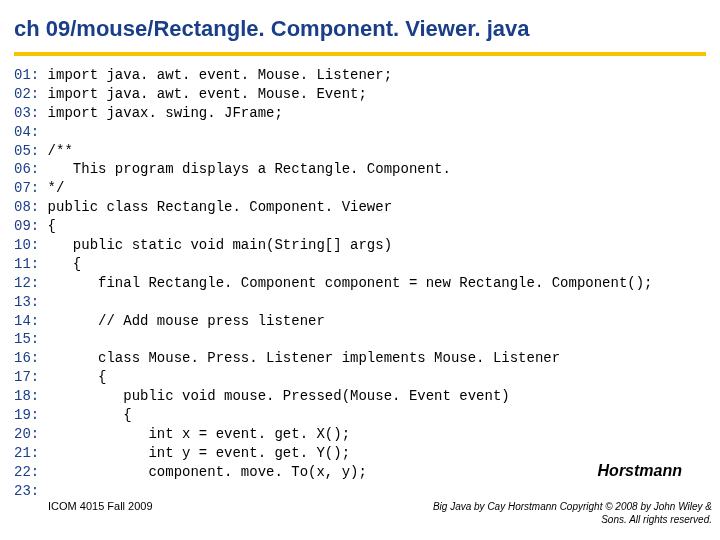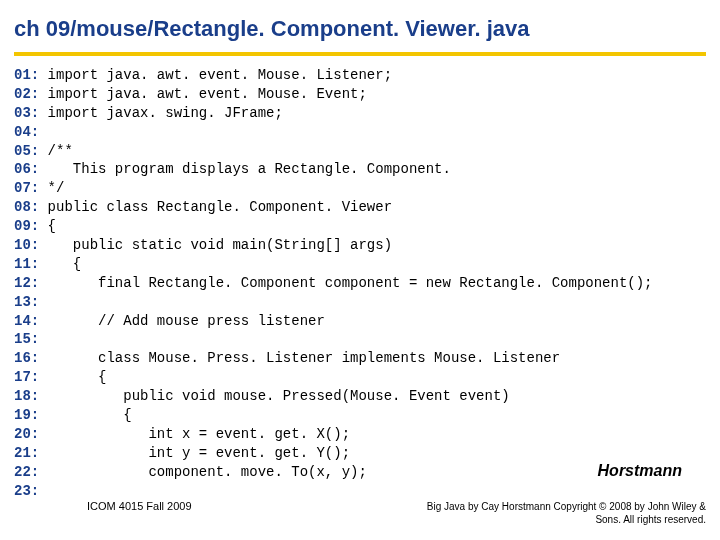--- a/index.html
+++ b/index.html
@@ -26,48 +26,48 @@
   }
   .code-area {
     padding: 10px 14px 0 14px;
     font-family: "Courier New", Courier, monospace;
     font-size: 14px;
     line-height: 1.35;
     color: #000;
     white-space: pre;
   }
   .code-line { display: block; }
-  .ln { color: #1a3e8a; font-weight: bold; }
+  .ln { color: #1a3e8a; font-weight: normal; }
   .continued {
     position: absolute;
     right: 38px;
     bottom: 60px;
     font-family: Arial, Helvetica, sans-serif;
     font-size: 16px;
     font-style: italic;
     font-weight: bold;
     color: #000;
   }
   .footer-left {
     position: absolute;
     left: 48px;
     bottom: 28px;
     font-family: Arial, Helvetica, sans-serif;
     font-size: 11px;
     color: #000;
-    margin-left: 39px;
   }
   .footer-right {
     position: absolute;
-    right: 14px;
+    right: 8px;
     bottom: 14px;
     width: 300px;
     text-align: right;
     font-family: Arial, Helvetica, sans-serif;
     font-size: 10px;
+    font-style: italic;
     color: #000;
     line-height: 1.25;
   }
 </style>
 </head>
 <body>
 
 <div class="title-wrap">
   <div class="title">ch 09/mouse/Rectangle. Component. Viewer. java</div>
 </div>

